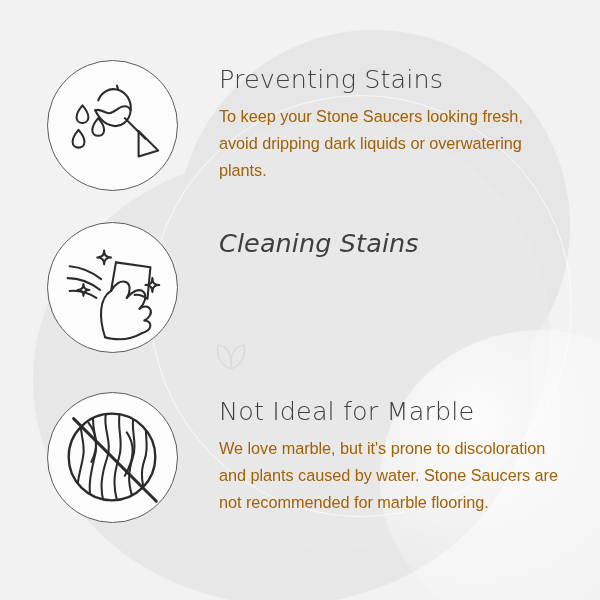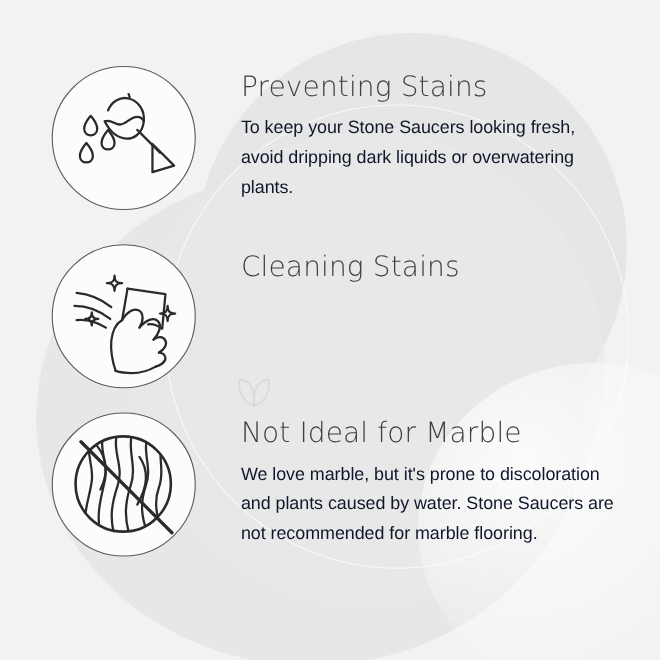--- a/index.html
+++ b/index.html
@@ -91,22 +91,22 @@
     border-radius: 19px;
   }
   .row {
     position: absolute;
     left: 0;
     width: 600px;
     display: flex;
     align-items: flex-start;
   }
   .row-1 { top: 60px; }
-  .row-2 { top: 222px; }
-  .row-3 { top: 375px; }
+  .row-2 { top: 222px; font-style: italic; }
+  .row-3 { top: 392px; }
 
   .icon-badge {
     width: 131px;
     height: 131px;
     margin-left: 47px;
     border-radius: 50%;
     background: #fcfcfc;
     border: 1px solid #5b5b5b;
     box-sizing: border-box;
     flex: 0 0 auto;
@@ -126,21 +126,21 @@
     color: #3f3f3f;
     letter-spacing: .1px;
     margin: 0 0 9px 0;
     white-space: nowrap;
   }
   .sec-body {
     font-family: "Liberation Sans", sans-serif;
     font-weight: 400;
     font-size: 16.3px;
     line-height: 27px;
-    color: #0f172a;
+    color: #a16207;
     margin: 0;
     letter-spacing: -0.05px;
   }
   .row-1 .text-col { padding-top: 4px; }
   .row-2 .text-col { padding-top: 6px; }
   .row-3 .text-col { padding-top: 4px; }
 </style>
 </head>
 <body>
 

